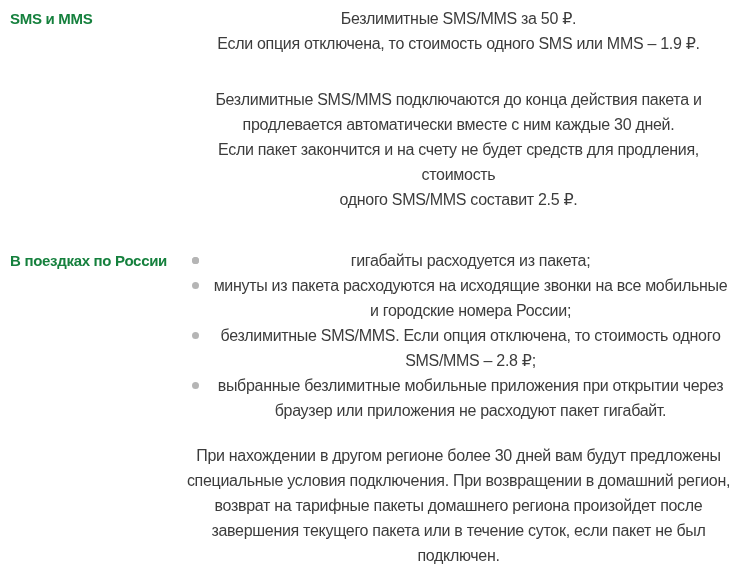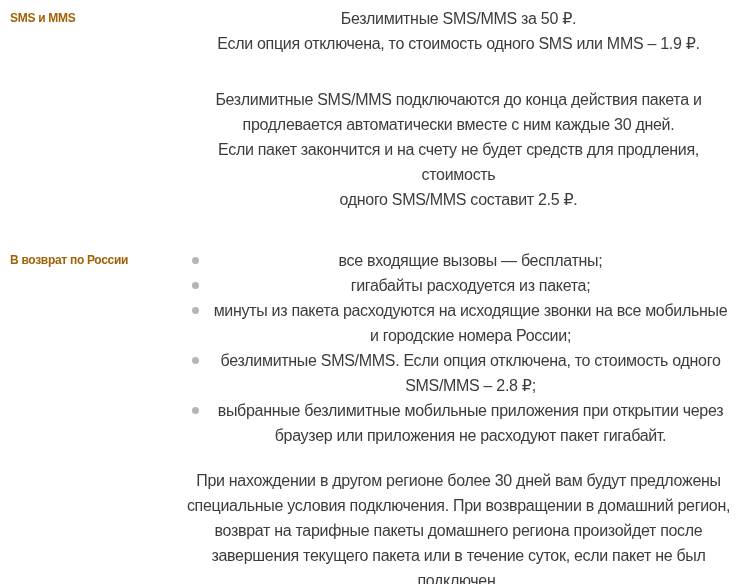--- a/index.html
+++ b/index.html
@@ -23,25 +23,25 @@
   .row {
     display: flex;
     align-items: flex-start;
   }
   .row-gap {
     margin-top: 36px;
   }
   .label {
     flex: 0 0 176px;
     width: 176px;
-    font-size: 12px;
+    font-size: 15px;
     font-weight: bold;
     line-height: 25px;
     letter-spacing: -0.3px;
-    color: #a16207;
+    color: #15803d;
   }
   .content {
     flex: 1;
     max-width: 545px;
     font-size: 16px;
     line-height: 25px;
     letter-spacing: -0.3px;
     text-align: center;
   }
   .para {
@@ -87,26 +87,25 @@
       <p class="para">Безлимитные SMS/MMS за 50 ₽.
 Если опция отключена, то стоимость одного SMS или MMS – 1.9 ₽.</p>
       <p class="para gap">Безлимитные SMS/MMS подключаются до конца действия пакета и
 продлевается автоматически вместе с ним каждые 30 дней.
 Если пакет закончится и на счету не будет средств для продления, стоимость
 одного SMS/MMS составит 2.5 ₽.</p>
     </div>
   </section>
 
   <section class="row row-gap">
-    <div class="label">В возврат по России</div>
+    <div class="label">В поездках по России</div>
     <div class="content">
       <ul class="bullets">
         <li class="bullet">
           <span class="dot"></span>
-          <span class="bullet-text">все входящие вызовы — бесплатны;</span>
         </li>
         <li class="bullet">
           <span class="dot"></span>
           <span class="bullet-text">гигабайты расходуется из пакета;</span>
         </li>
         <li class="bullet">
           <span class="dot"></span>
           <span class="bullet-text">минуты из пакета расходуются на исходящие звонки на все мобильные
 и городские номера России;</span>
         </li>

